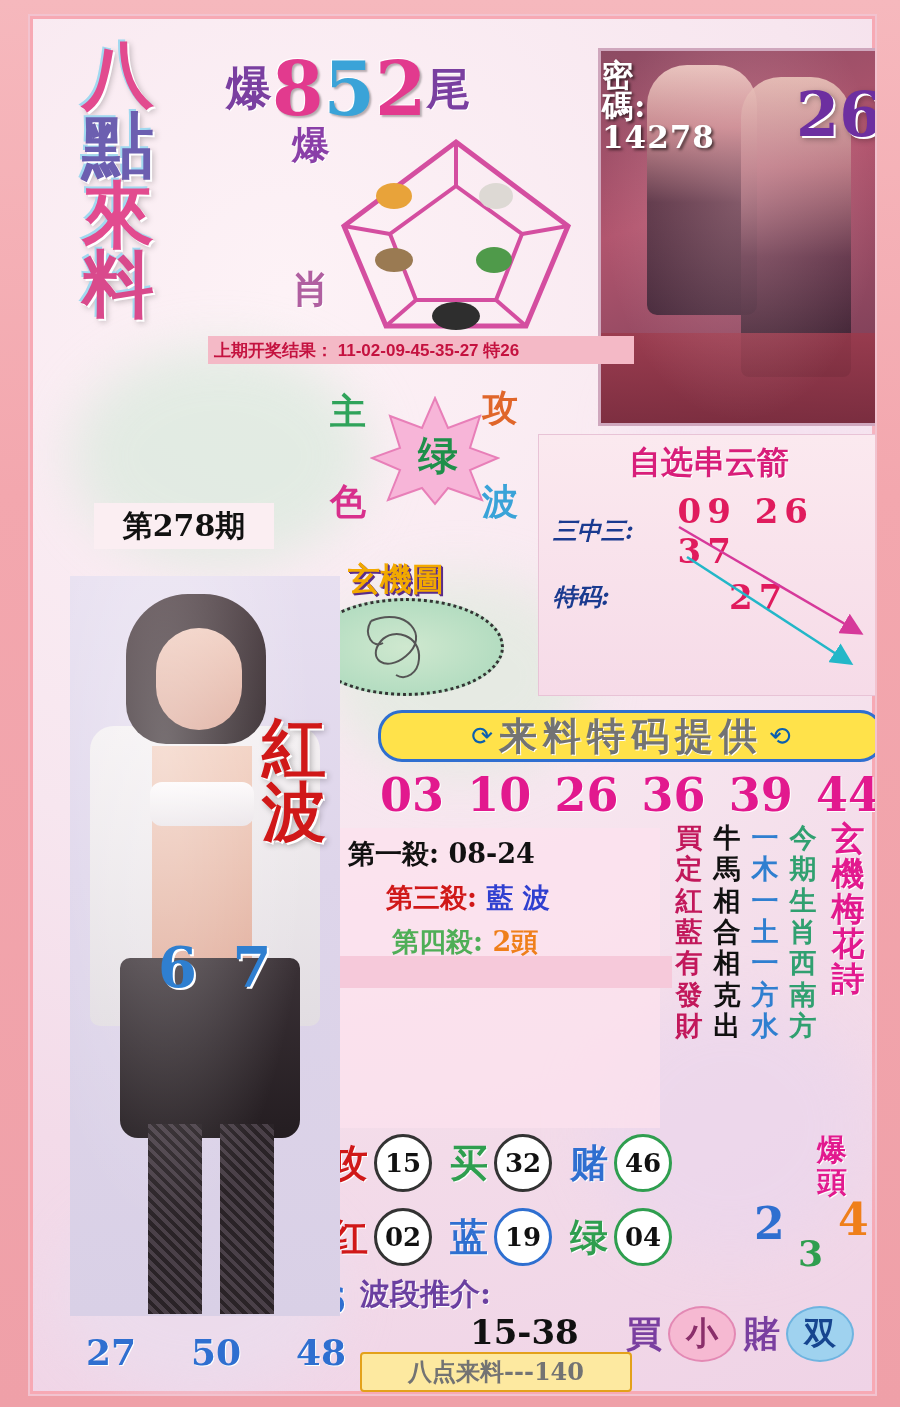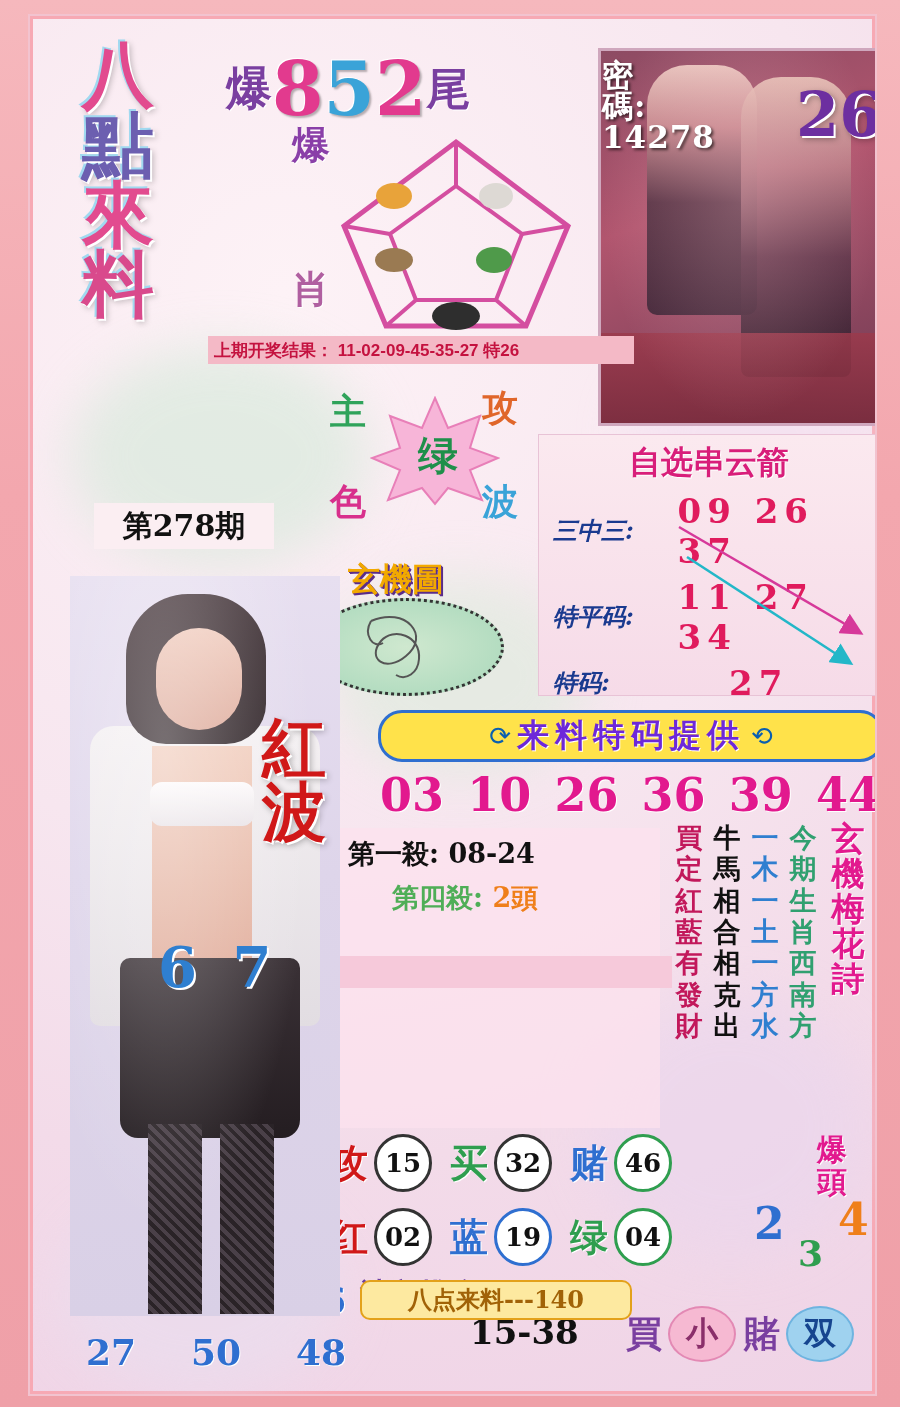--- a/index.html
+++ b/index.html
@@ -141,21 +141,21 @@
   .plabel{font-family:"DejaVu Serif",serif;font-weight:bold;font-size:24px;color:#1a3a8f;width:132px;font-style:italic;}
   .pnums{font-family:"DejaVu Serif",serif;font-weight:bold;font-size:34px;color:#e01b5d;letter-spacing:6px;}
   .panel-right svg.arrows{position:absolute;left:0;top:0;}
 
   
   .banner{
     position:absolute;left:348px;top:694px;width:500px;height:46px;
     background:#ffe24a;border:3px solid #2f6fd0;border-radius:24px;
     display:flex;align-items:center;justify-content:center;
   }
-  .banner-text{font-family:"DejaVu Serif",serif;font-weight:bold;font-size:32px;color:#6d28d9;
+  .banner-text{font-family:"DejaVu Serif",serif;font-weight:bold;font-size:38px;color:#737373;
     letter-spacing:6px;text-shadow:1px 1px 0 #fff;}
   .banner .sw{color:#0a5fb0;font-size:26px;padding:0 6px;}
 
   .bignums{
     position:absolute;left:350px;top:752px;width:500px;
     font-family:"DejaVu Serif",serif;font-weight:bold;font-size:46px;
     color:#e2198e;display:flex;justify-content:space-between;
     text-shadow:1px 1px 0 #fff;
   }
 
@@ -229,24 +229,24 @@
   
   .bmsz{position:absolute;left:596px;top:1290px;display:flex;align-items:center;}
   .bmsz .ch{font-family:"DejaVu Serif",serif;font-weight:bold;font-size:36px;color:#7a3fa0;margin-right:6px;}
   .oval{width:64px;height:52px;border-radius:50%;display:flex;align-items:center;justify-content:center;
         font-family:"DejaVu Serif",serif;font-weight:bold;font-size:32px;margin-right:8px;}
   .ov-pink{background:#f6b9d2;color:#8a2f6a;border:2px solid #e389b4;}
   .ov-blue{background:#9fd2ef;color:#16458f;border:2px solid #6fb4e0;}
 
   
   .botbanner{
-    position:absolute;left:330px;top:1264px;width:268px;height:36px;
-    background:#fde9a0;border:2px solid #e3a11a;border-radius:10px;
+    position:absolute;left:330px;top:1336px;width:268px;height:36px;
+    background:#fde9a0;border:2px solid #e3a11a;border-radius:4px;
     display:flex;align-items:center;justify-content:center;
-    font-family:"DejaVu Serif",serif;font-weight:bold;font-size:24px;color:#a16207;
+    font-family:"DejaVu Serif",serif;font-weight:bold;font-size:24px;color:#737373;
   }
 
   
   .model{
     position:absolute;left:40px;top:560px;width:270px;height:740px;overflow:hidden;
   }
   .model .bg{position:absolute;inset:0;background:linear-gradient(180deg,#e7dff0 0%,#ded5ea 40%,#d9d0e6 100%);}
   .model .hair{position:absolute;left:56px;top:18px;width:140px;height:150px;
      background:linear-gradient(160deg,#4a3a3f,#2b2024);border-radius:62px 62px 40px 40px;}
   .model .face{position:absolute;left:86px;top:52px;width:86px;height:102px;
@@ -350,24 +350,20 @@
       </svg>
     </div>
 
     <div class="panel-right">
       <div class="panel-title">自选串云箭</div>
       <div class="prow">
         <span class="plabel">三中三:</span>
         <span class="pnums">09 26 37</span>
       </div>
       <div class="prow">
-        <span class="plabel">特平码:</span>
-        <span class="pnums">11 27 34</span>
-      </div>
-      <div class="prow">
         <span class="plabel">特码:</span>
         <span class="pnums" style="padding-left:44px">27</span>
       </div>
       <svg class="arrows" width="340" height="260" viewBox="0 0 340 260">
         <defs>
           <marker id="ahp" markerWidth="9" markerHeight="9" refX="6" refY="4.5" orient="auto">
             <path d="M0,0 L9,4.5 L0,9 z" fill="#d6399a"></path>
           </marker>
           <marker id="ahc" markerWidth="9" markerHeight="9" refX="6" refY="4.5" orient="auto">
             <path d="M0,0 L9,4.5 L0,9 z" fill="#23b7c8"></path>
@@ -391,20 +387,24 @@
       <span>36</span>
       <span>39</span>
       <span>44</span>
     </div>
 
     <div class="kill">
       <div class="kline k1">
         <span>第一殺:</span>
         <span class="v">08-24</span>
       </div>
+      <div class="kline k3">
+        <span>第三殺:</span>
+        <span class="v">藍 波</span>
+      </div>
       <div class="kline k4">
         <span>第四殺:</span>
         <span class="v">2頭</span>
       </div>
     </div>
     <div class="redact"></div>
 
     <div class="poem">
       <div class="pcol pc1">
         <span>買</span>

